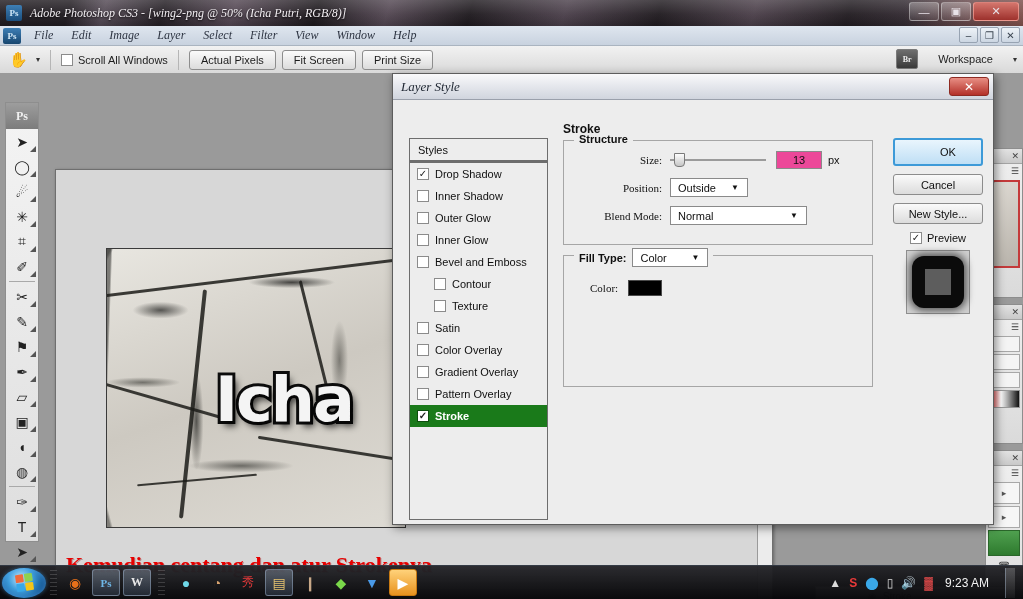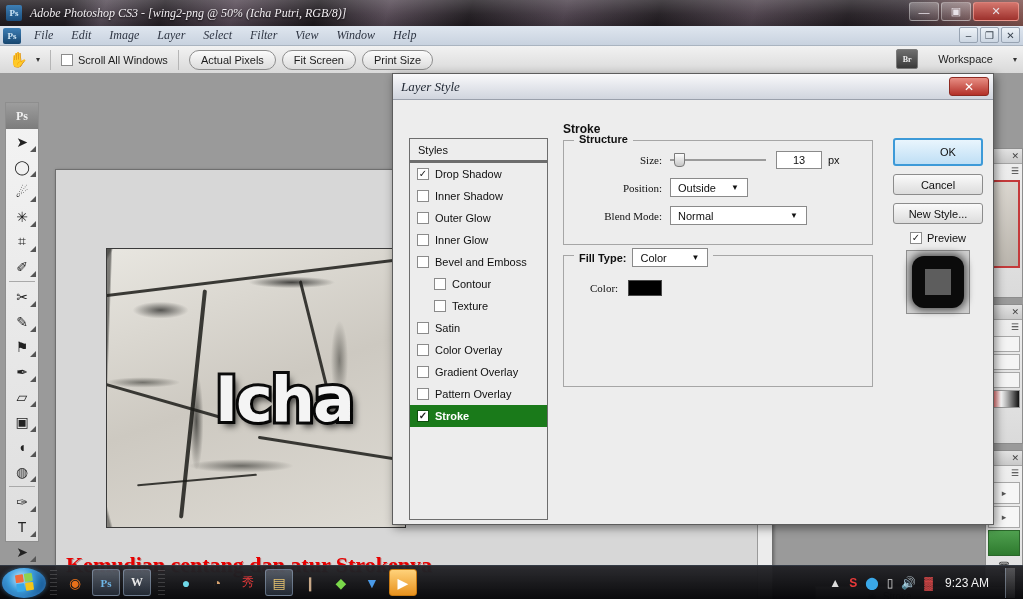--- a/index.html
+++ b/index.html
@@ -96,21 +96,21 @@
   .tiny-arrow { font-size: 8px; color: #333; }
   .opt-sep { width: 1px; height: 20px; background: #b5b5b5; margin: 0 4px; }
   .opt-check { display: flex; align-items: center; gap: 5px; color: #1d1d1d; font-size: 11px; }
   .cbox {
     width: 12px; height: 12px; border: 1px solid #8b8b8b; background: #fff;
     display: inline-flex; align-items: center; justify-content: center; flex: none;
     font-size: 10px; color: #1d1d1d; line-height: 1;
   }
   .cbox.checked::after { content: '\2713'; font-size: 10px; }
   .opt-btn {
-    border: 1px solid #8d8d8d; border-radius: 10px; padding: 3px 11px;
+    border: 1px solid #8d8d8d; border-radius: 3px; padding: 3px 11px;
     background: linear-gradient(180deg,#fbfbfb,#dcdcdc); color:#1d1d1d; font-size: 11px;
   }
   .workspace-area{ position:absolute; right: 6px; top:3px; display:flex; align-items:center; gap:20px;}
   .br-icon{
     width:22px;height:20px;border:1px solid #7a7a7a;border-radius:2px;
     background:linear-gradient(180deg,#6e6e6e,#3a3a3a); color:#eee;
     font-size:8px;font-weight:bold; display:flex;align-items:center;justify-content:center;
     font-family:"Liberation Serif",serif;
   }
   .ws-label{ color:#1d1d1d; font-size:11px; }
@@ -286,21 +286,21 @@
   .frm-row { display: flex; align-items: center; margin-bottom: 9px; }
   .frm-label { width: 82px; text-align: right; padding-right: 8px; font-size: 11px; color:#101010;font-family:Liberation Serif, serif; }
   .slider-track {
     position: relative; width: 96px; height: 2px; background: #9b9b9b; margin-right: 10px;
   }
   .slider-thumb {
     position: absolute; top: -6px; width: 11px; height: 14px; border-radius: 0 0 4px 4px;
     background: linear-gradient(180deg,#fdfdfd,#c6c6c6); border: 1px solid #7a7a7a;
   }
   .num-field {
-    width: 46px; height: 18px; border: 1px solid #8a8a8a; background: #ffffff;
+    width: 46px; height: 18px; border: 1px solid #8a8a8a; background: #ec4899;
     display:flex; align-items:center; justify-content:center; font-size:11px; color:#101010;
   }
   .unit { margin-left: 6px; font-size: 11px; color:#101010; }
   .select-box {
     height: 19px; border: 1px solid #8a8a8a; background: #fff;
     display: flex; align-items: center; padding: 0 4px 0 7px; font-size: 11px; color:#101010;
     position: relative;
   }
   .select-box .caret { position:absolute; right: 8px; font-size: 8px; }
   .color-swatch-btn { width: 34px; height: 16px; background: #000; border: 1px solid #4a4a4a; }

